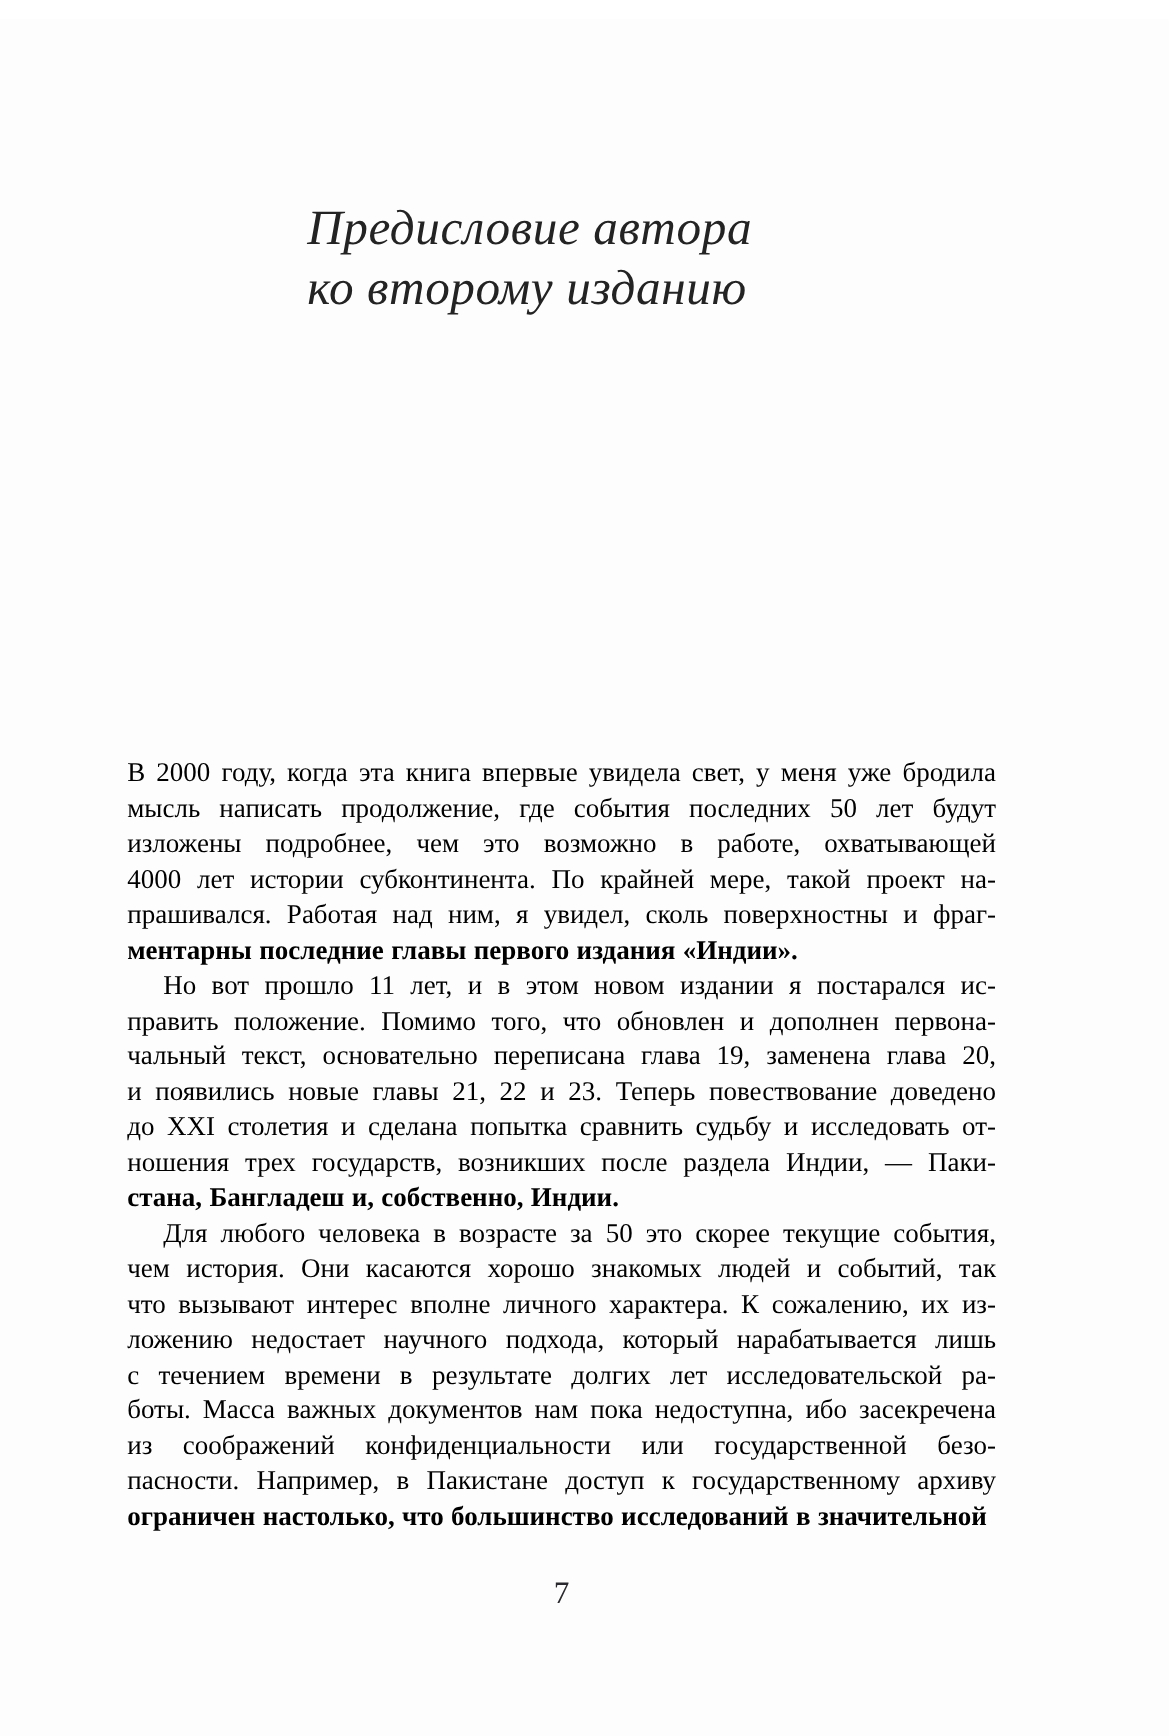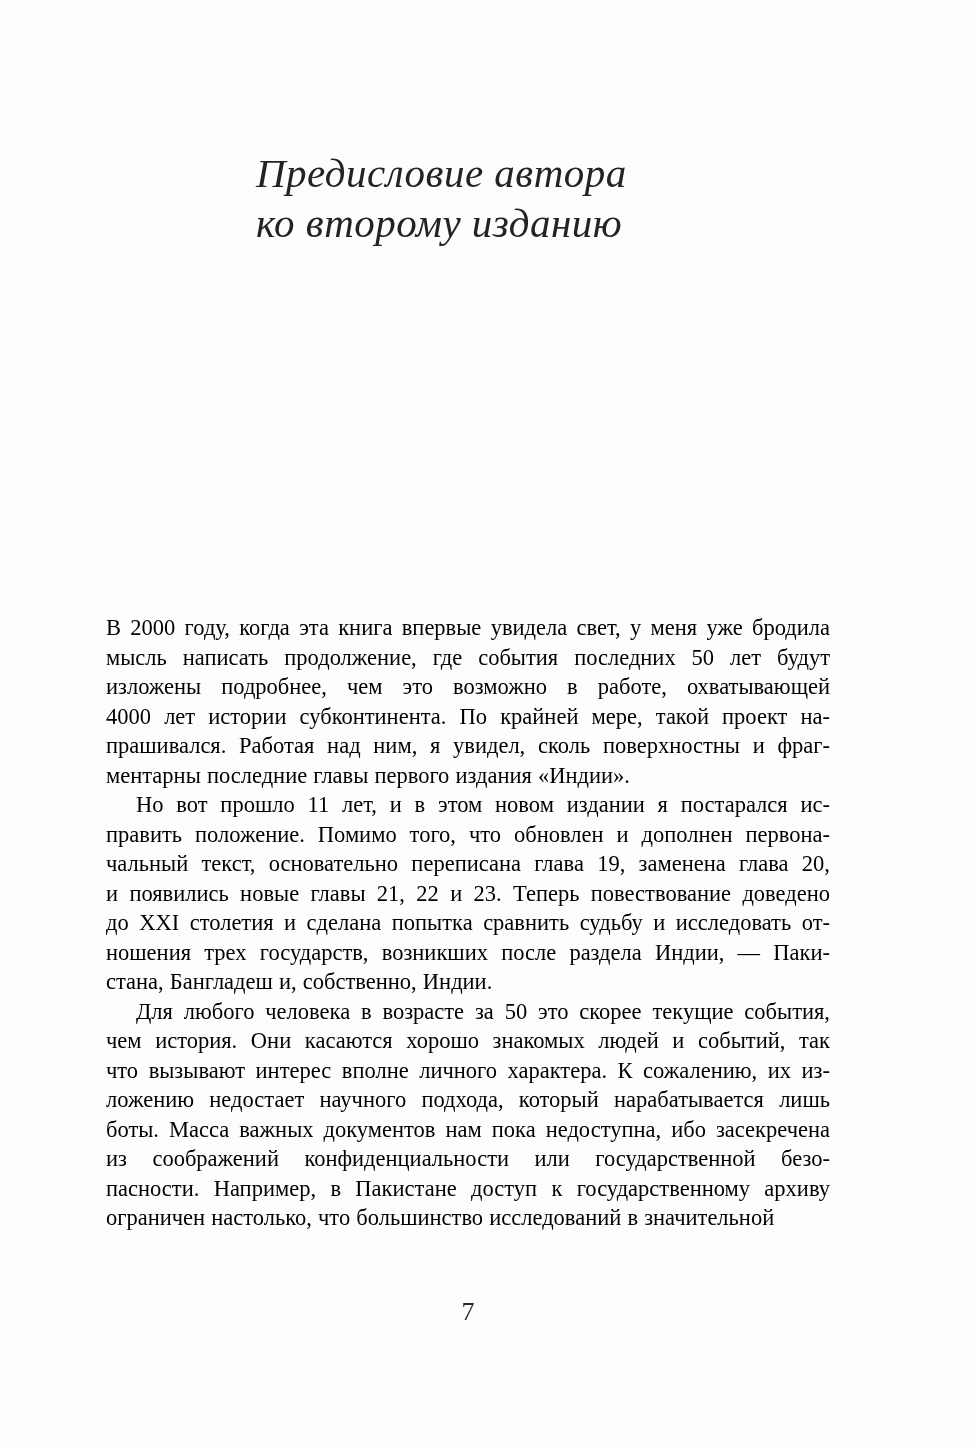--- a/index.html
+++ b/index.html
@@ -9,20 +9,21 @@
     background: #ffffff;
     font-family: "Liberation Serif", serif;
     position: relative;
     overflow: hidden;
   }
   .page {
     position: absolute;
     inset: 0;
     background: #fdfdfd;
     color: #1c1c1c;
+    margin-top: 16px;
   }
   .chapter-title {
     position: absolute;
     left: 256px;
     top: 148px;
     font-style: italic;
     font-weight: 400;
     font-size: 41px;
     line-height: 50px;
     letter-spacing: 0.5px;
@@ -40,20 +41,21 @@
     font-size: 22.5px;
     line-height: 29.5px;
     text-align: justify;
     text-align-last: justify;
     white-space: normal;
     word-spacing: 0.5px;
     color: #000000;
   }
   .line.last {
     text-align-last: left;
+    font-weight: bold;
   }
   .para.indent .line:first-child {
     text-indent: 30px;
   }
   .page-number {
     position: absolute;
     left: 106px;
     top: 1297px;
     width: 724px;
     text-align: center;
@@ -88,20 +90,21 @@
         <div class="line">и появились новые главы 21, 22 и 23. Теперь повествование доведено</div>
         <div class="line">до XXI столетия и сделана попытка сравнить судьбу и исследовать от-</div>
         <div class="line">ношения трех государств, возникших после раздела Индии, — Паки-</div>
         <div class="line last">стана, Бангладеш и, собственно, Индии.</div>
       </div>
       <div class="para indent">
         <div class="line">Для любого человека в возрасте за 50 это скорее текущие события,</div>
         <div class="line">чем история. Они касаются хорошо знакомых людей и событий, так</div>
         <div class="line">что вызывают интерес вполне личного характера. К сожалению, их из-</div>
         <div class="line">ложению недостает научного подхода, который нарабатывается лишь</div>
+        <div class="line">с течением времени в результате долгих лет исследовательской ра-</div>
         <div class="line">боты. Масса важных документов нам пока недоступна, ибо засекречена</div>
         <div class="line">из соображений конфиденциальности или государственной безо-</div>
         <div class="line">пасности. Например, в Пакистане доступ к государственному архиву</div>
         <div class="line last">ограничен настолько, что большинство исследований в значительной</div>
       </div>
     </div>
 
   <div class="page-number">7</div>
 
 </div>

